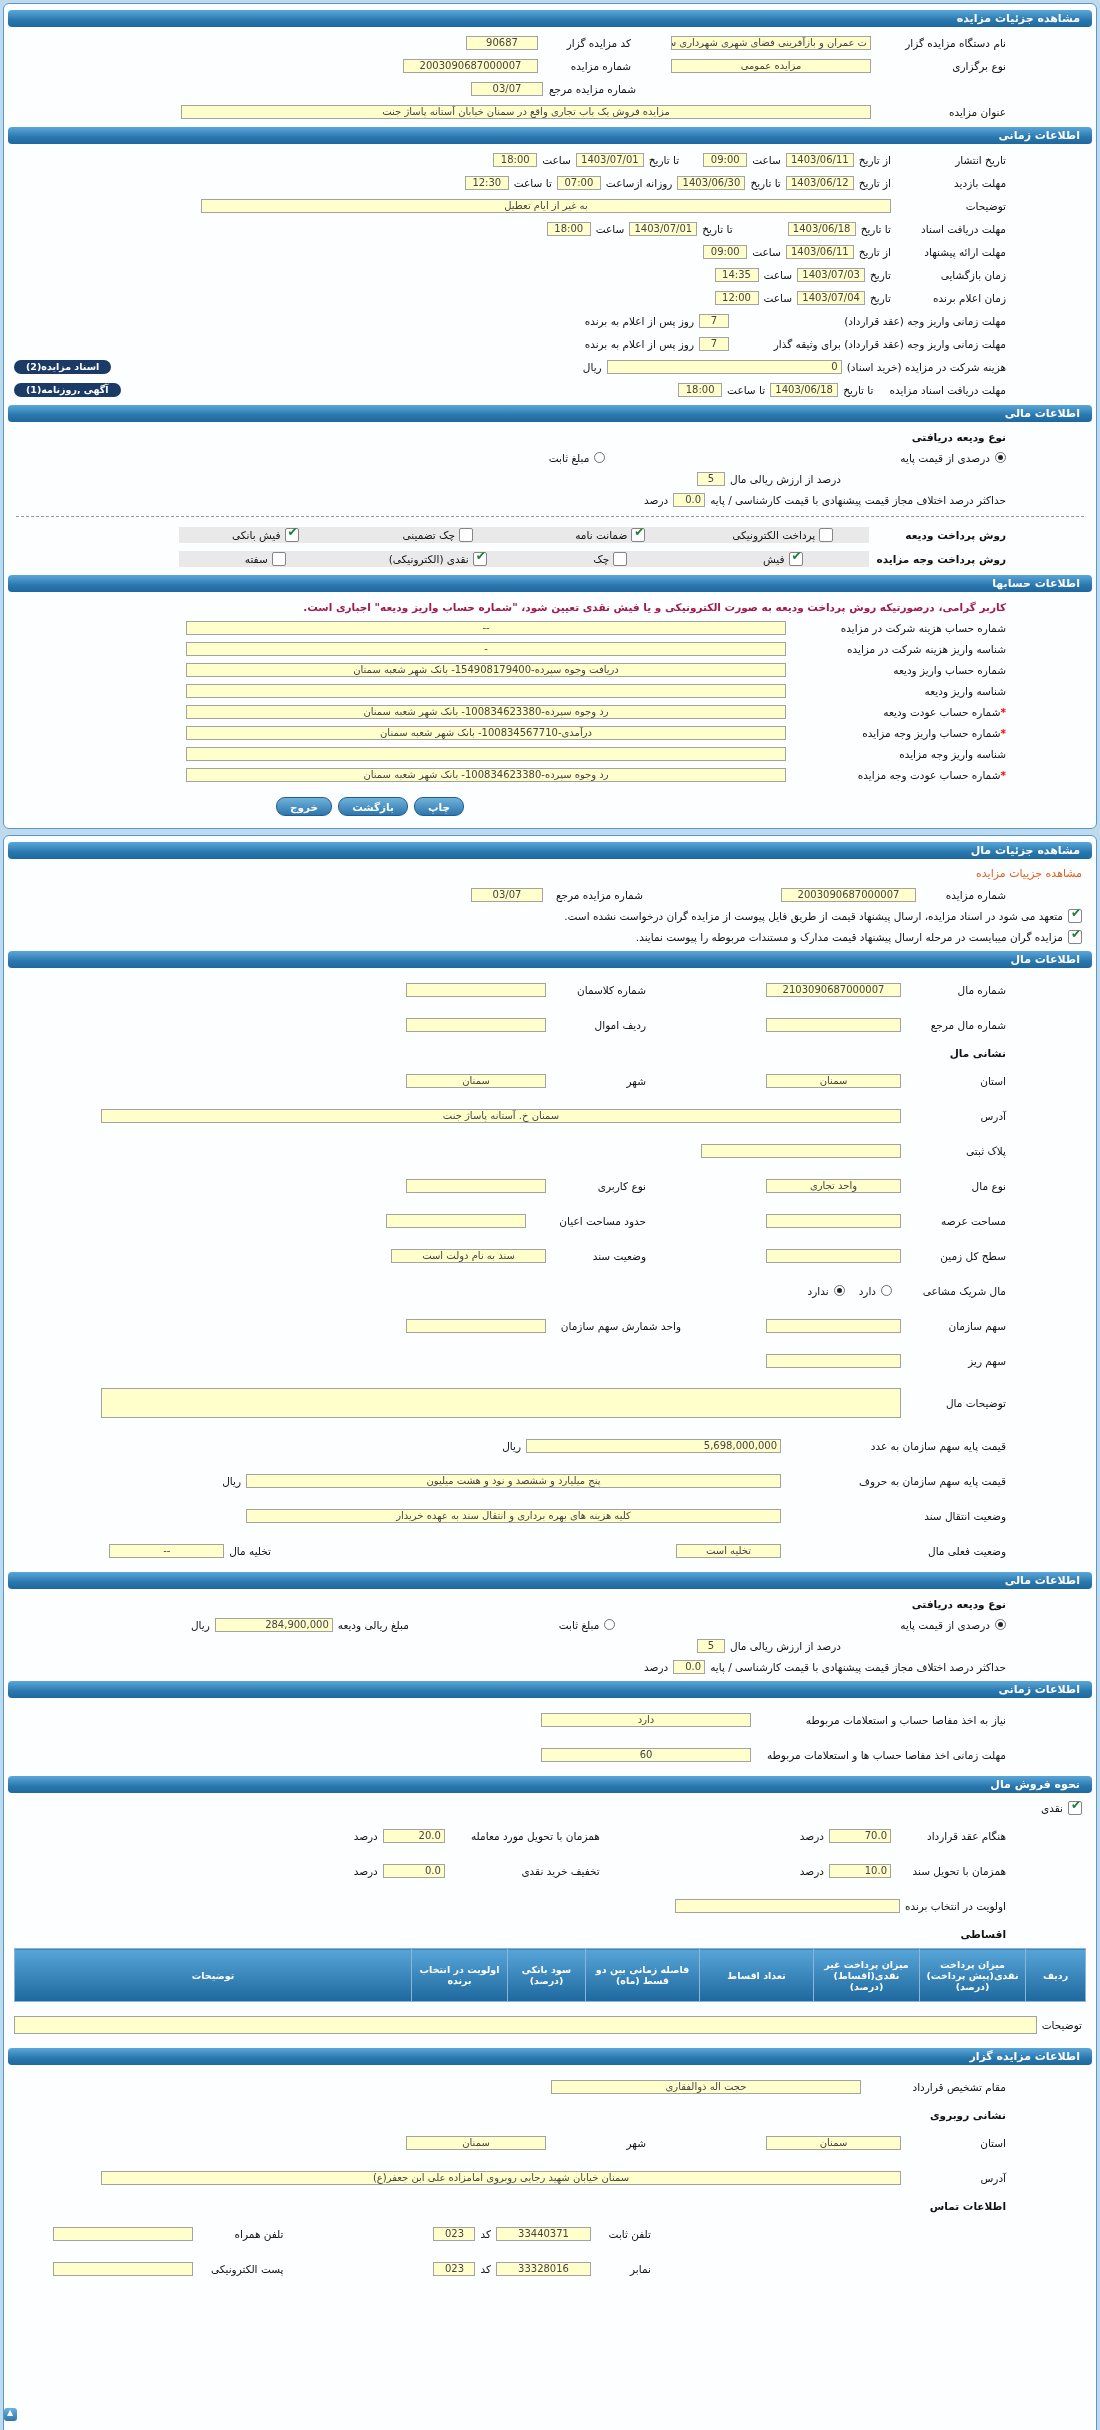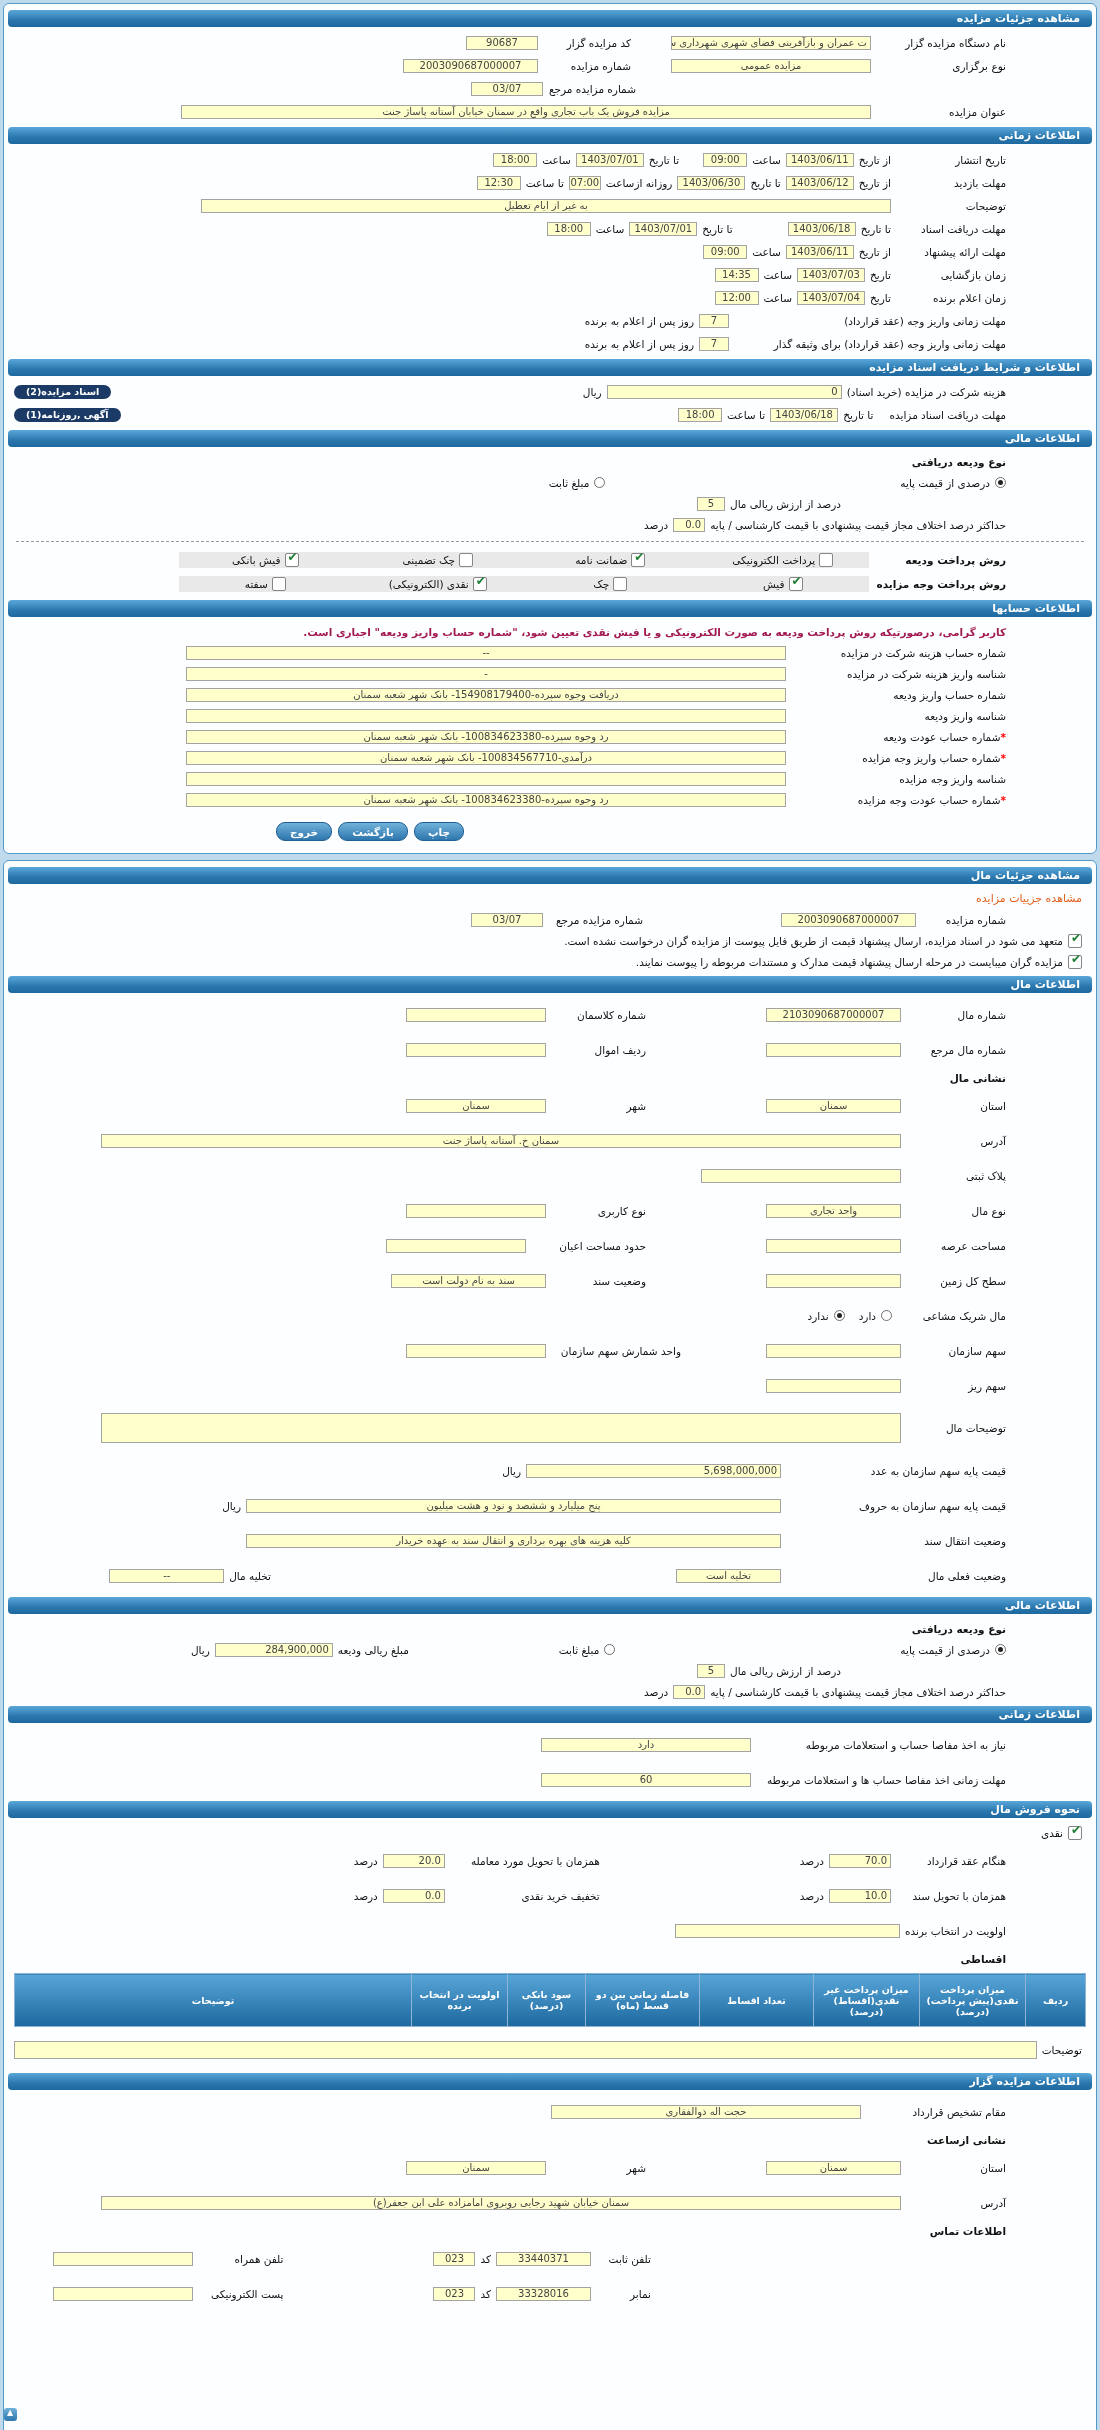--- a/index.html
+++ b/index.html
@@ -85,21 +85,21 @@
       <span class="lbl">ساعت</span>
       <span class="box" style="width:44px">18:00</span>
     </div>
     <div class="row">
       <span class="cell" style="width:110px">مهلت بازدید</span>
       <span class="lbl">از تاریخ</span>
       <span class="box" style="width:68px">1403/06/12</span>
       <span class="lbl">تا تاریخ</span>
       <span class="box" style="width:68px">1403/06/30</span>
       <span class="lbl">روزانه ازساعت</span>
-      <span class="box" style="width:32px">07:00</span>
+      <span class="box" style="width:44px">07:00</span>
       <span class="lbl">تا ساعت</span>
       <span class="box" style="width:44px">12:30</span>
     </div>
     <div class="row">
       <span class="cell" style="width:110px">توضیحات</span>
       <span class="box" style="width:690px">به غیر از ایام تعطیل</span>
     </div>
     <div class="row">
       <span class="cell" style="width:110px">مهلت دریافت اسناد</span>
       <span class="lbl">تا تاریخ</span>
@@ -135,21 +135,20 @@
       <span class="cell" style="width:272px">مهلت زمانی واریز وجه (عقد قرارداد)</span>
       <span class="box" style="width:30px">7</span>
       <span class="lbl">روز پس از اعلام به برنده</span>
     </div>
     <div class="row">
       <span class="cell" style="width:272px">مهلت زمانی واریز وجه (عقد قرارداد) برای وثیقه گذار</span>
       <span class="box" style="width:30px">7</span>
       <span class="lbl">روز پس از اعلام به برنده</span>
     </div>
 
-    <div class="sec-h"><span>اطلاعات و شرایط دریافت اسناد مزایده</span></div>
 
     <div class="row">
       <span class="lbl">هزینه شرکت در مزایده (خرید اسناد)</span>
       <span class="box r" style="width:235px">0</span>
       <span class="lbl">ریال</span>
       <span class="navybtn">اسناد مزایده(2)</span>
     </div>
     <div class="row">
       <span class="lbl">مهلت دریافت اسناد مزایده</span>
       <span class="gap" style="width:6px"></span>
@@ -499,21 +498,21 @@
       <span class="box" style="flex:1 1 auto;height:18px"></span>
     </div>
 
     <div class="sec-h"><span>اطلاعات مزایده گزار</span></div>
 
     <div class="row">
       <span class="cell" style="width:140px">مقام تشخیص قرارداد</span>
       <span class="box" style="width:310px">حجت اله ذوالفقاری</span>
     </div>
     <div class="row tight">
-      <span class="lbl b">نشانی ازساعت</span>
+      <span class="lbl b">نشانی روبروی</span>
     </div>
     <div class="row">
       <span class="cell" style="width:100px">استان</span>
       <span class="box" style="width:135px">سمنان</span>
       <span class="gap" style="width:110px"></span>
       <span class="cell" style="width:95px">شهر</span>
       <span class="box" style="width:140px">سمنان</span>
     </div>
     <div class="row">
       <span class="cell" style="width:100px">آدرس</span>

